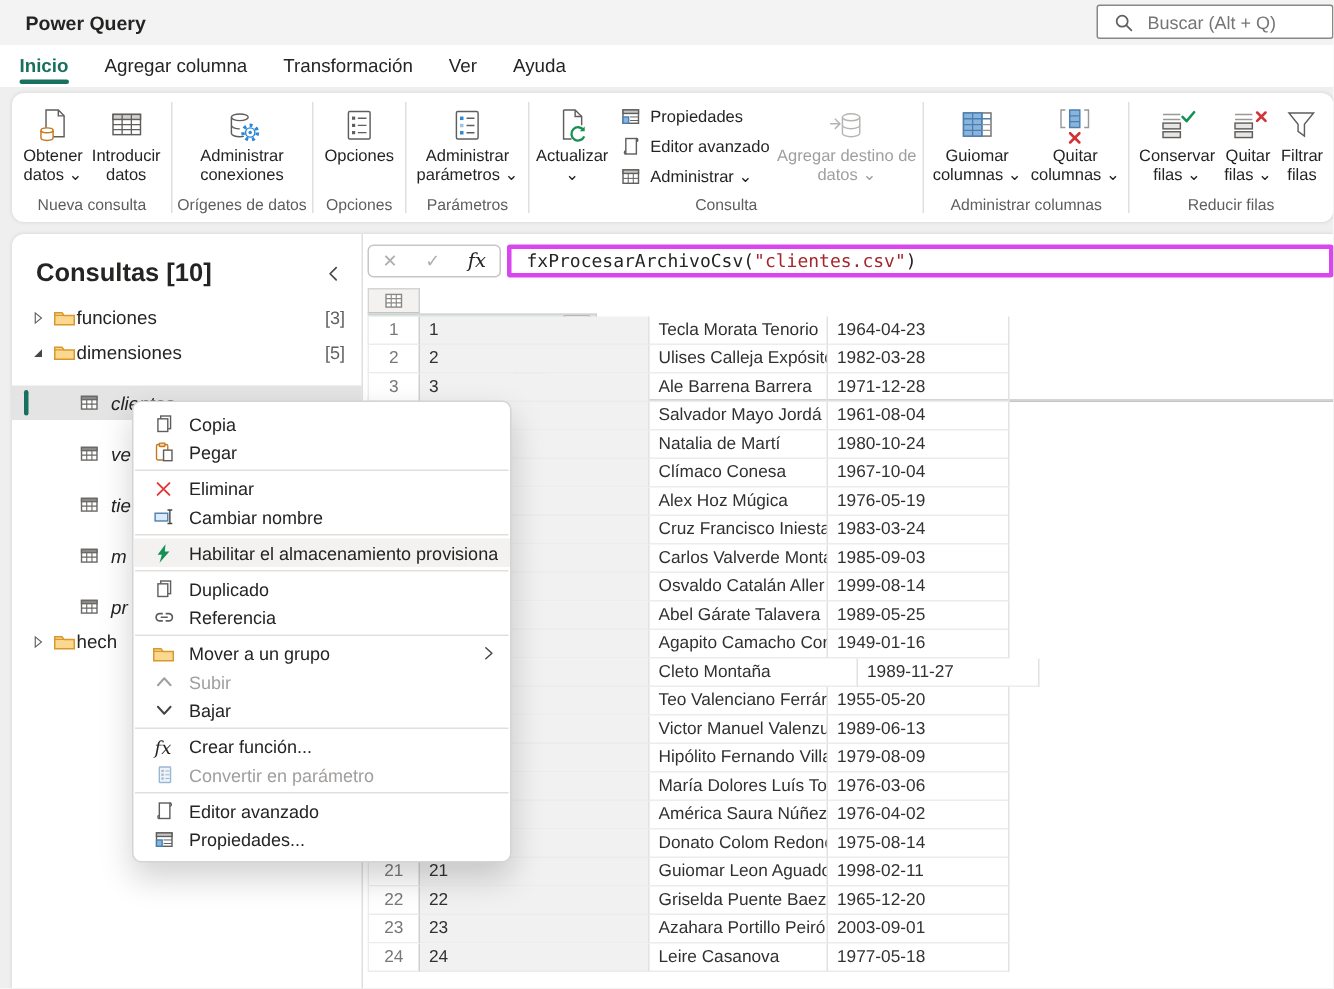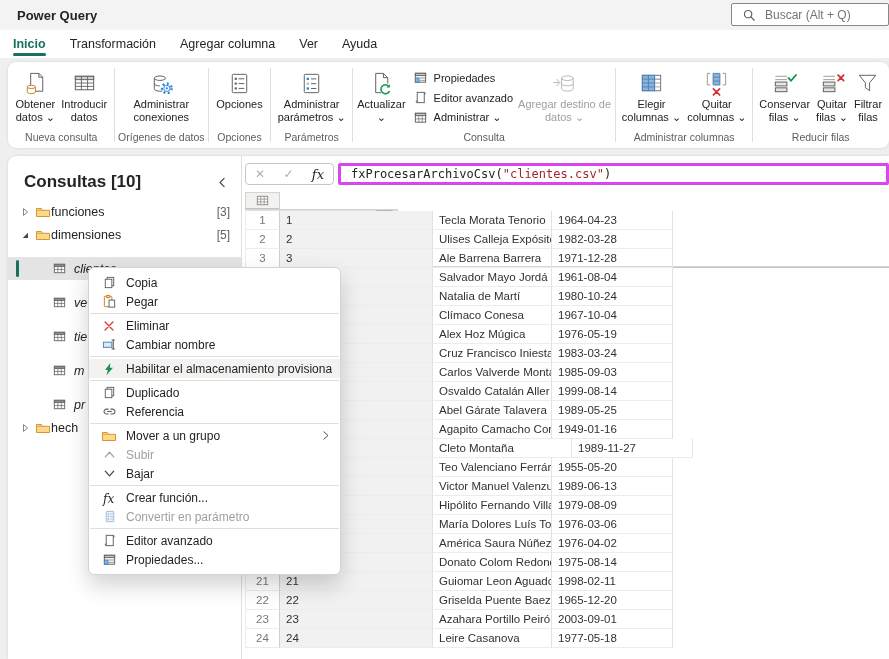--- a/index.html
+++ b/index.html
@@ -110,22 +110,22 @@
           <circle cx="7" cy="7" r="4.2" stroke="#605e5c" stroke-width="1.3"></circle>
           <path d="M10.2 10.2L14 14" stroke="#605e5c" stroke-width="1.3" stroke-linecap="round"></path>
         </svg>
       </span>
     <input placeholder="Buscar (Alt + Q)" style="">
   </div>
 </div>
 
 <div class="tabbar" id="tabbar">
     <div class="tab active">Inicio</div>
+    <div class="tab">Agregar columna</div>
     <div class="tab">Transformación</div>
-    <div class="tab">Agregar columna</div>
     <div class="tab">Ver</div>
     <div class="tab">Ayuda</div>
   </div>
 
 <div class="ribbon" id="ribbon">
     <div class="rgroup">
       <div class="rgroup-items">
         <div class="rbtn">
           <div class="ricon">
             <span class="icn">
@@ -308,21 +308,21 @@
             <span class="icn">
               <svg width="27" height="27" viewBox="0 0 28 28" fill="none" xmlns="http://www.w3.org/2000/svg">
                 <rect x="4.5" y="5.5" width="19" height="16" fill="#fff" stroke="#707070"></rect>
                 <rect x="4.5" y="5.5" width="12.7" height="16" fill="#8ab4dd" stroke="#4a7fb0"></rect>
                 <path d="M4.5 9.5h19M4.5 13.5h12.7M4.5 17.5h12.7M10.8 5.5v16M17.2 5.5v16" stroke="#4a7fb0" stroke-width=".9"></path>
                 <path d="M17.2 13.5h6.3M17.2 17.5h6.3" stroke="#9a9896" stroke-width=".9"></path>
               </svg>
             </span>
           </div>
           <div class="rlabel">
-            <div>Elegir</div>
+            <div>Guiomar</div>
             <div>columnas ⌄</div>
           </div>
         </div>
         <div class="rbtn">
           <div class="ricon">
             <span class="icn">
               <svg width="27" height="27" viewBox="0 0 28 28" fill="none" xmlns="http://www.w3.org/2000/svg">
                 <path d="M10.5 3.5h7v12h-7z" fill="#8ab4dd" stroke="#4a7fb0"></path>
                 <path d="M10.5 7.5h7M10.5 11.5h7" stroke="#4a7fb0" stroke-width=".9"></path>
                 <path d="M7.5 3.5h-3v12h3M20.5 3.5h3v12h-3" stroke="#9a9896"></path>

